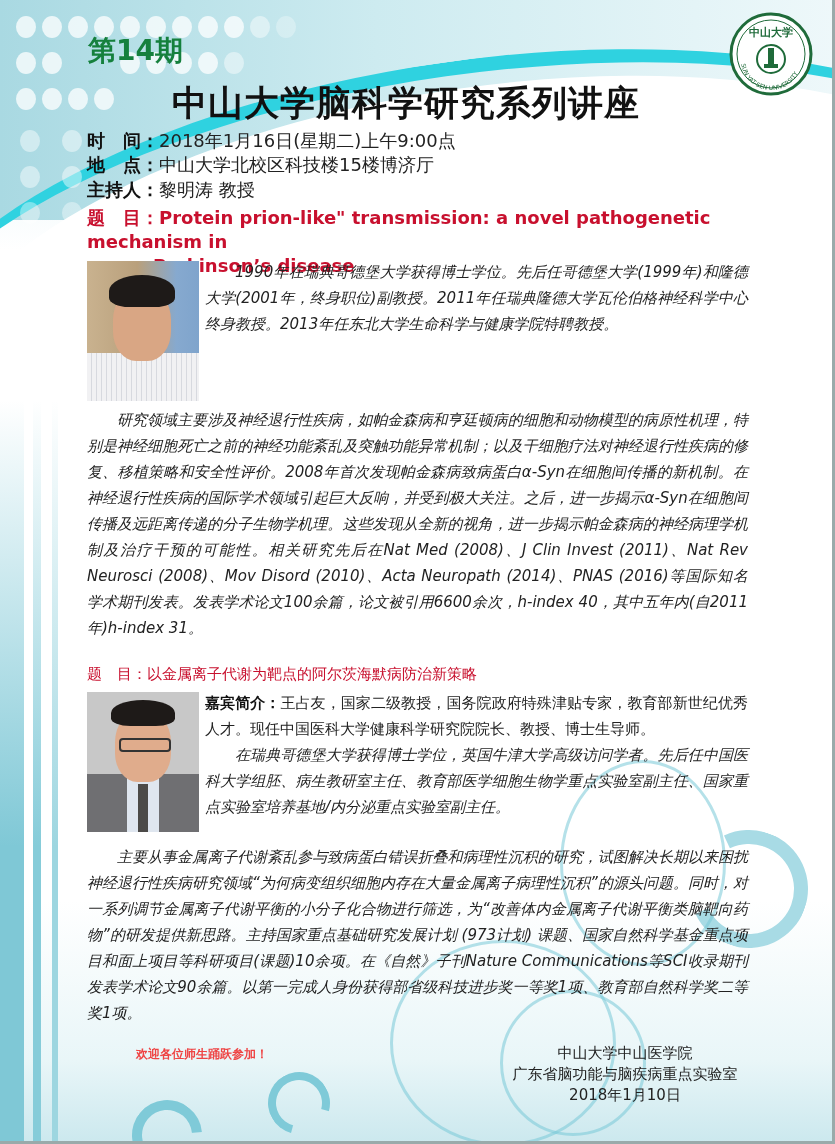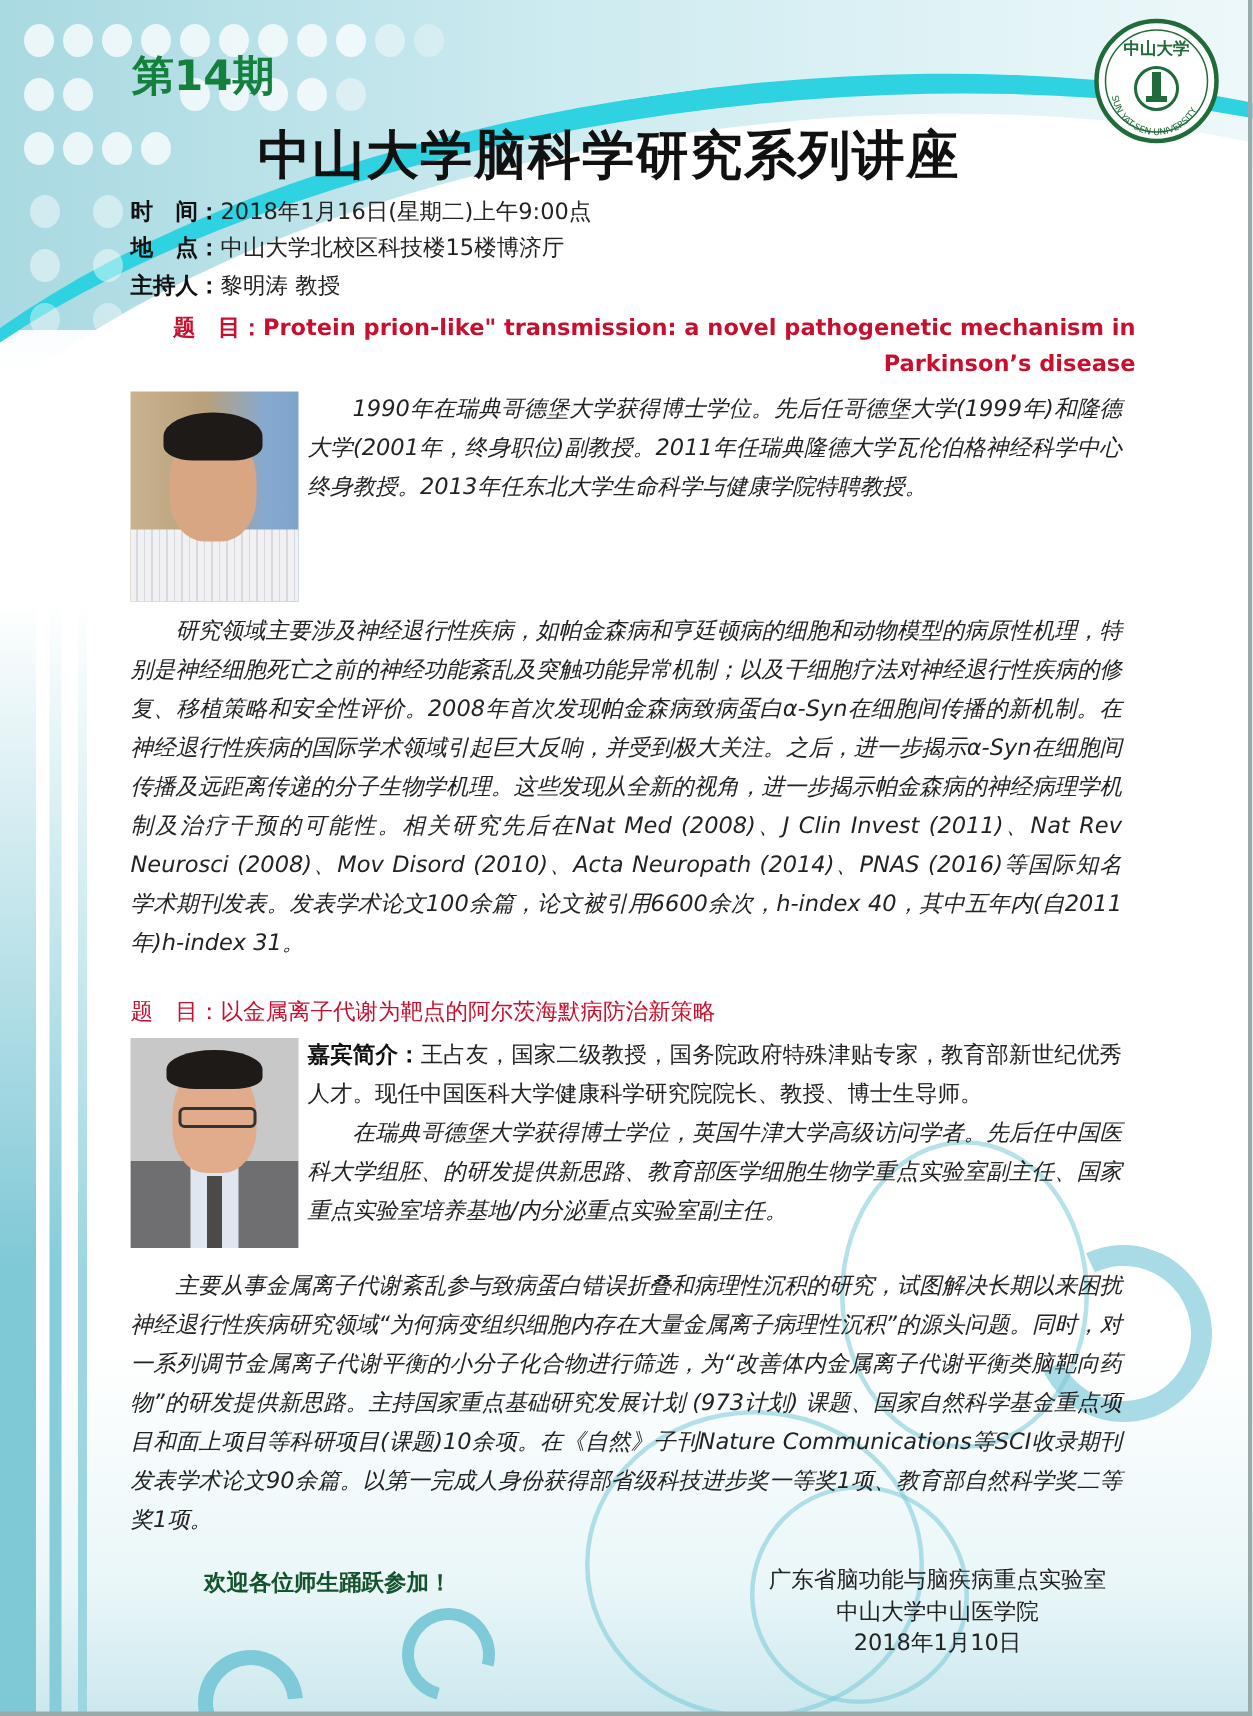--- a/index.html
+++ b/index.html
@@ -17,21 +17,21 @@
   .stripe { position:absolute; top:400px; bottom:0; background:#8ed0dc; }
   .ring { position:absolute; border-radius:50%; border:10px solid #7fcad8; border-right-color:transparent; }
   .swirl { position:absolute; border-radius:50%; border:3px solid rgba(120,200,215,0.55); }
   .frame-r { position:absolute; right:0; top:0; width:3px; height:1144px; background:#9aa; }
   .frame-b { position:absolute; left:0; bottom:0; width:835px; height:3px; background:#9aa; }
 
   .issue { position:absolute; left:88px; top:32px; font-size:28px; font-weight:bold; color:#15803d; }
   .title { position:absolute; left:172px; top:80px; font-size:35px; font-weight:bold; color:#111; letter-spacing:1px; }
   .logo { position:absolute; left:729px; top:12px; width:84px; height:84px; }
 
-  .info { position:absolute; left:87px; font-size:15px; line-height:24px;text-align:right; }
+  .info { position:absolute; left:87px; font-size:18px; line-height:24px; }
   .info .lbl { font-weight:bold; color:#111; }
   .info.red, .info.red .lbl { color:#c8102e; font-weight:bold; }
   .row-time { top:129px; } .row-place { top:153px; } .row-host { top:178px; }
   .row-topic1 { top:206px; width:670px; }
   .topic-indent { padding-left:66px; display:block; }
 
   .photo { position:absolute; left:87px; width:112px; height:140px; overflow:hidden; }
   .photo1 { top:261px; background: linear-gradient(90deg,#c9b28f 0%,#b9a07c 45%,#86a9cf 80%,#7fa4cc 100%); }
   .photo2 { top:692px; background:#c8c8c8; }
   .face { position:absolute; border-radius:45% 45% 40% 40%; }
@@ -40,21 +40,21 @@
 
   .bio { position:absolute; font-size:15px; line-height:26px; color:#222; text-align:justify; }
   .bio .lbl { font-weight:bold; color:#111; }
   .indent { text-indent:2em;font-style:italic; }
   .bio1a { left:205px; top:259px; width:543px; }
   .bio1b { left:87px; top:407px; width:661px; }
   .topic2 { position:absolute; left:87px; top:665px; font-size:15px; font-weight:normal; color:#c8102e; }
   .bio2a { left:205px; top:690px; width:543px; }
   .bio2b { left:87px; top:844px; width:661px; }
 
-  .welcome { position:absolute; left:136px; top:1046px; font-size:15px; font-weight:bold; color:#14532d; }
+  .welcome { position:absolute; left:136px; top:1046px; font-size:12px; font-weight:bold; color:#ef4444; }
   .sign { position:absolute; left:470px; top:1043px; width:310px; text-align:center; font-size:15px; line-height:21px; color:#222; }
 </style>
 </head>
 <body>
 
 <div class="bg">
   <div class="topband"></div>
   <div class="wave"></div>
   <div class="wave2"></div>
   <div class="dot" style="left:16px;top:16px"></div>
@@ -145,22 +145,22 @@
   <div class="shirt" style="left:0;top:82px;width:112px;height:58px;background:#6f6f72"></div>
   <div class="shirt" style="left:40px;top:84px;width:32px;height:56px;background:#dfe6ef"></div>
   <div class="shirt" style="left:51px;top:92px;width:10px;height:48px;background:#4c4a48"></div>
   <div class="face" style="left:28px;top:18px;width:56px;height:72px;background:#e0ac8c"></div>
   <div class="hair" style="left:24px;top:8px;width:64px;height:26px"></div>
   <div style="position:absolute;left:32px;top:46px;width:48px;height:10px;border:2px solid #333;border-radius:4px"></div>
 </div>
 
 <div class="bio bio2a">
   <div><span class="lbl">嘉宾简介：</span><span>王占友，国家二级教授，国务院政府特殊津贴专家，教育部新世纪优秀人才。现任中国医科大学健康科学研究院院长、教授、博士生导师。</span></div>
-  <div class="indent">在瑞典哥德堡大学获得博士学位，英国牛津大学高级访问学者。先后任中国医科大学组胚、的研发提供新思路、教育部医学细胞生物学重点实验室副主任、国家重点实验室培养基地/内分泌重点实验室副主任。</div>
+  <div class="indent">在瑞典哥德堡大学获得博士学位，英国牛津大学高级访问学者。先后任中国医科大学组胚、病生教研室主任、教育部医学细胞生物学重点实验室副主任、国家重点实验室培养基地/内分泌重点实验室副主任。</div>
 </div>
 <div class="bio bio2b indent">主要从事金属离子代谢紊乱参与致病蛋白错误折叠和病理性沉积的研究，试图解决长期以来困扰神经退行性疾病研究领域“为何病变组织细胞内存在大量金属离子病理性沉积”的源头问题。同时，对一系列调节金属离子代谢平衡的小分子化合物进行筛选，为“改善体内金属离子代谢平衡类脑靶向药物”的研发提供新思路。主持国家重点基础研究发展计划  (973计划)  课题、国家自然科学基金重点项目和面上项目等科研项目(课题)10余项。在《自然》子刊Nature  Communications等SCI收录期刊发表学术论文90余篇。以第一完成人身份获得部省级科技进步奖一等奖1项、教育部自然科学奖二等奖1项。</div>
 
 <div class="welcome">欢迎各位师生踊跃参加！</div>
 <div class="sign">
+  <div>中山大学中山医学院</div>
   <div>广东省脑功能与脑疾病重点实验室</div>
-  <div>中山大学中山医学院</div>
   <div>2018年1月10日</div>
 </div>
 
 </body></html>

